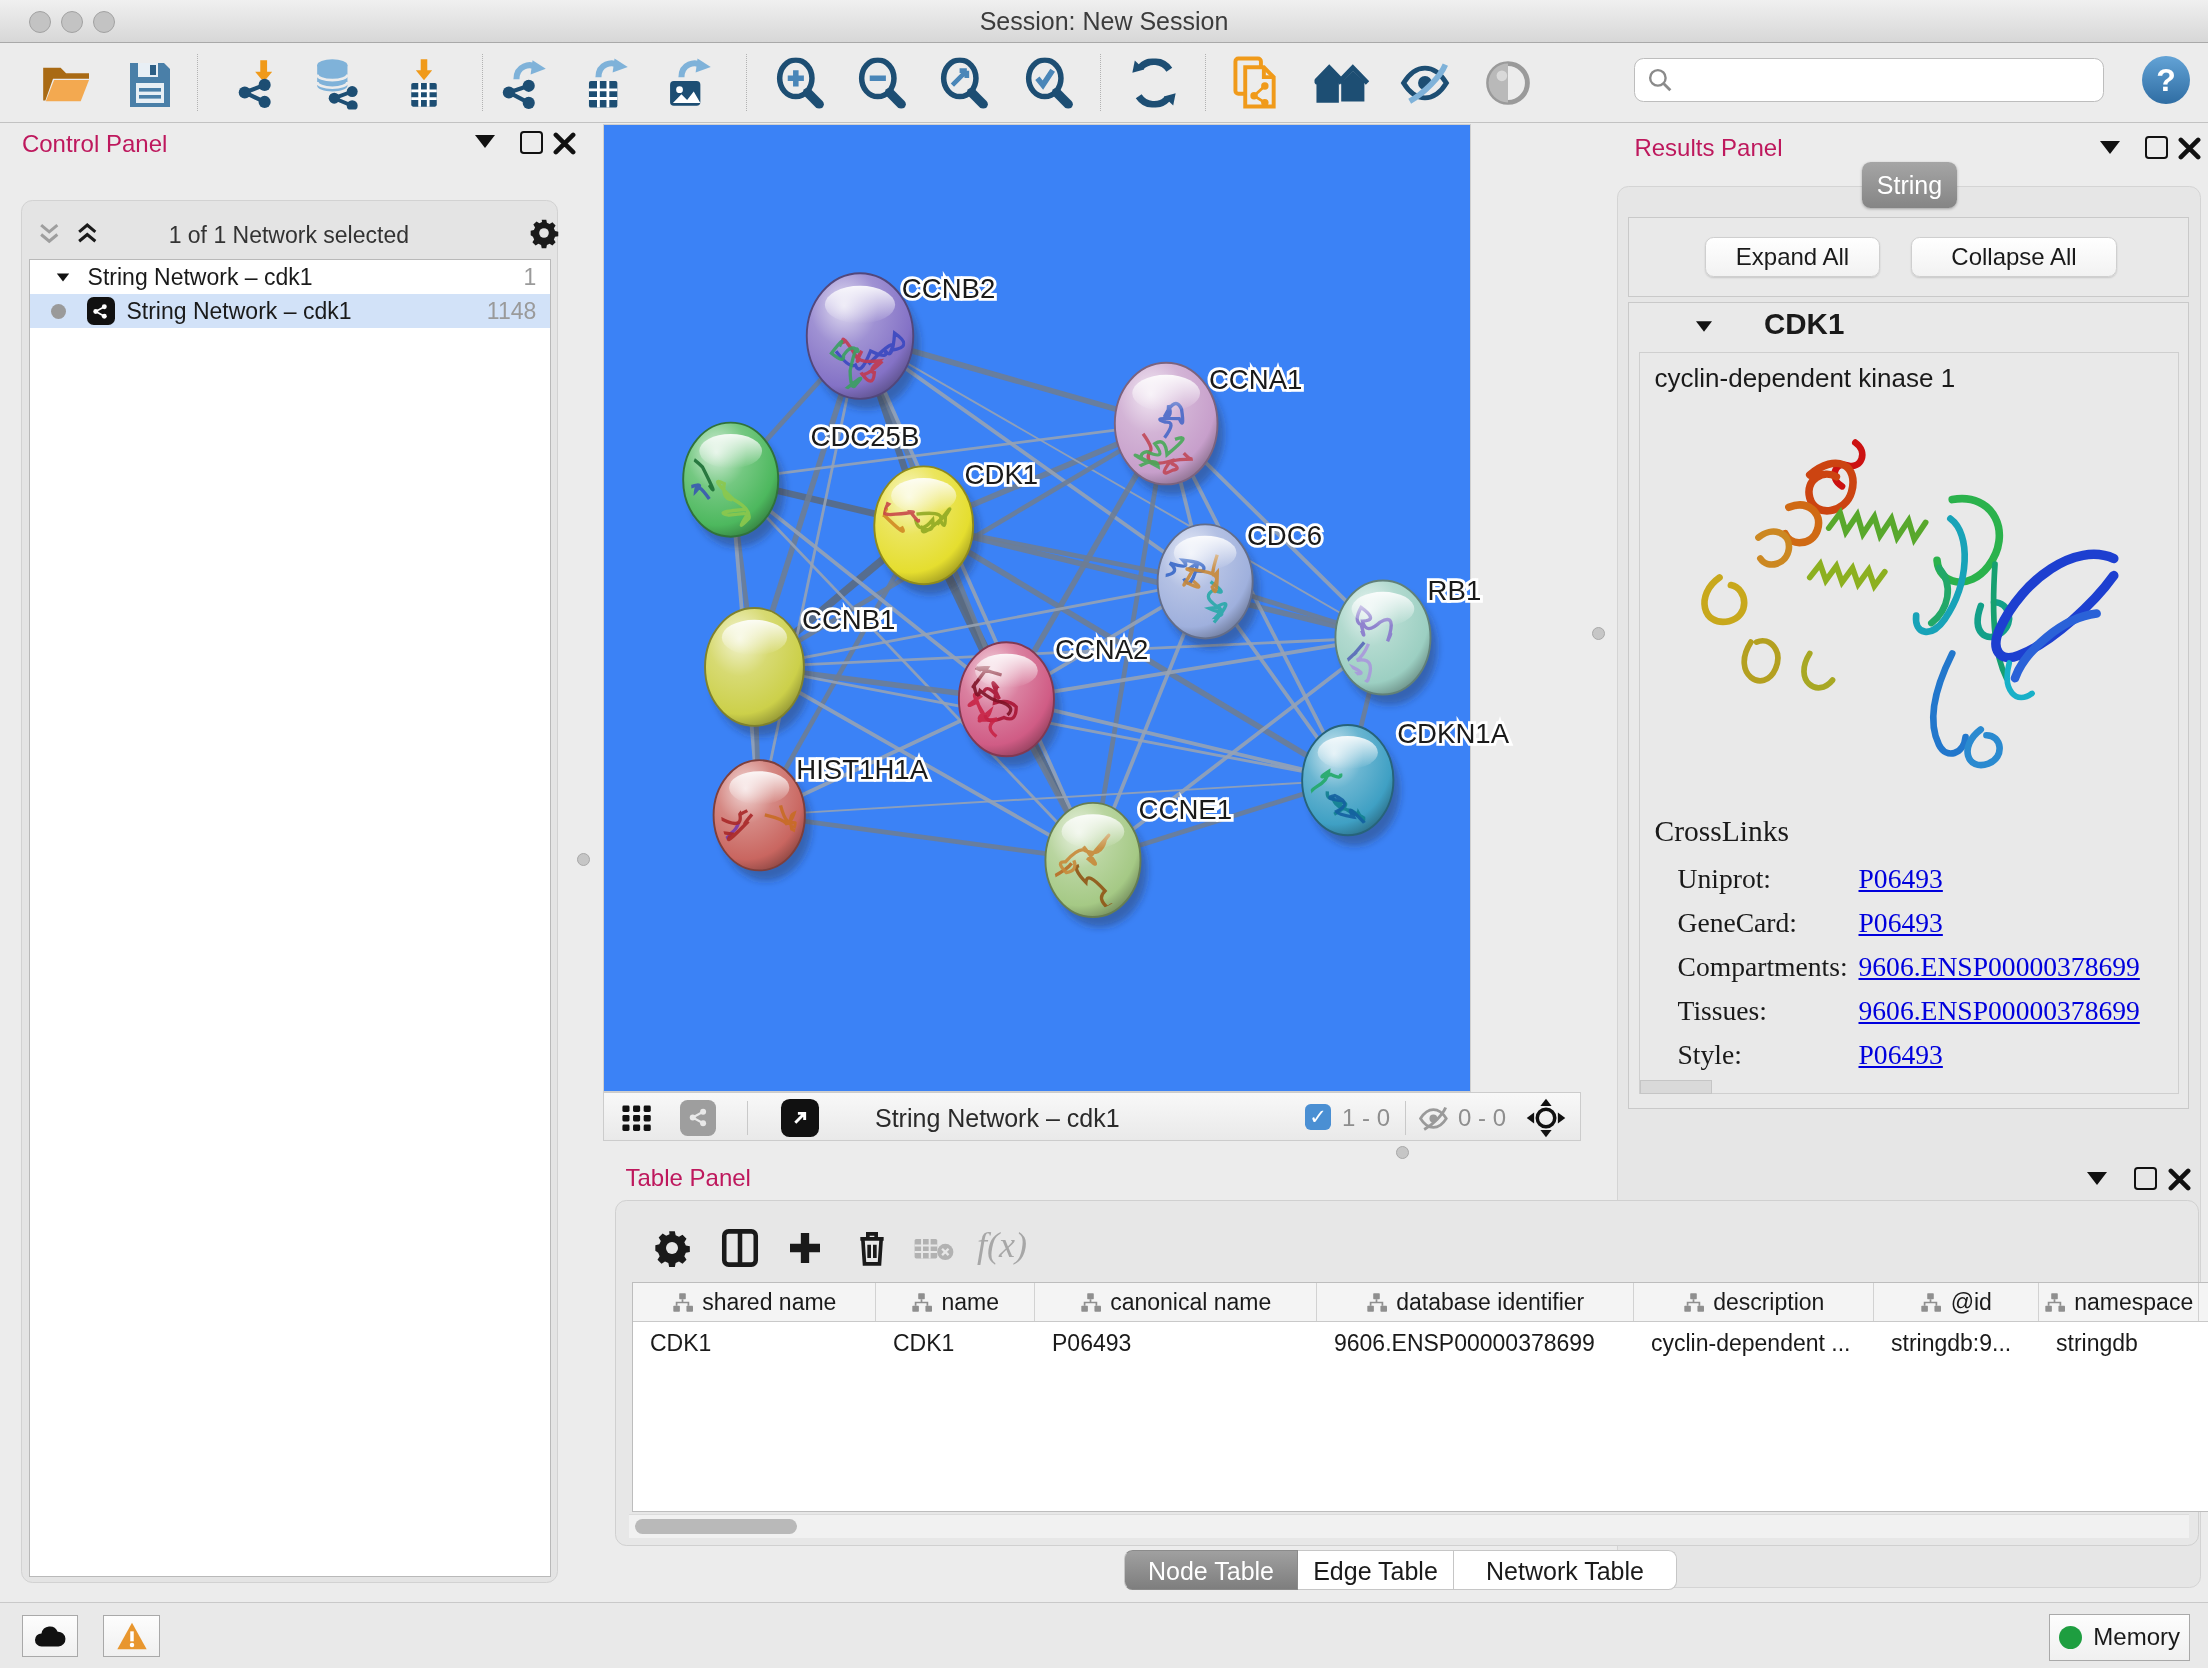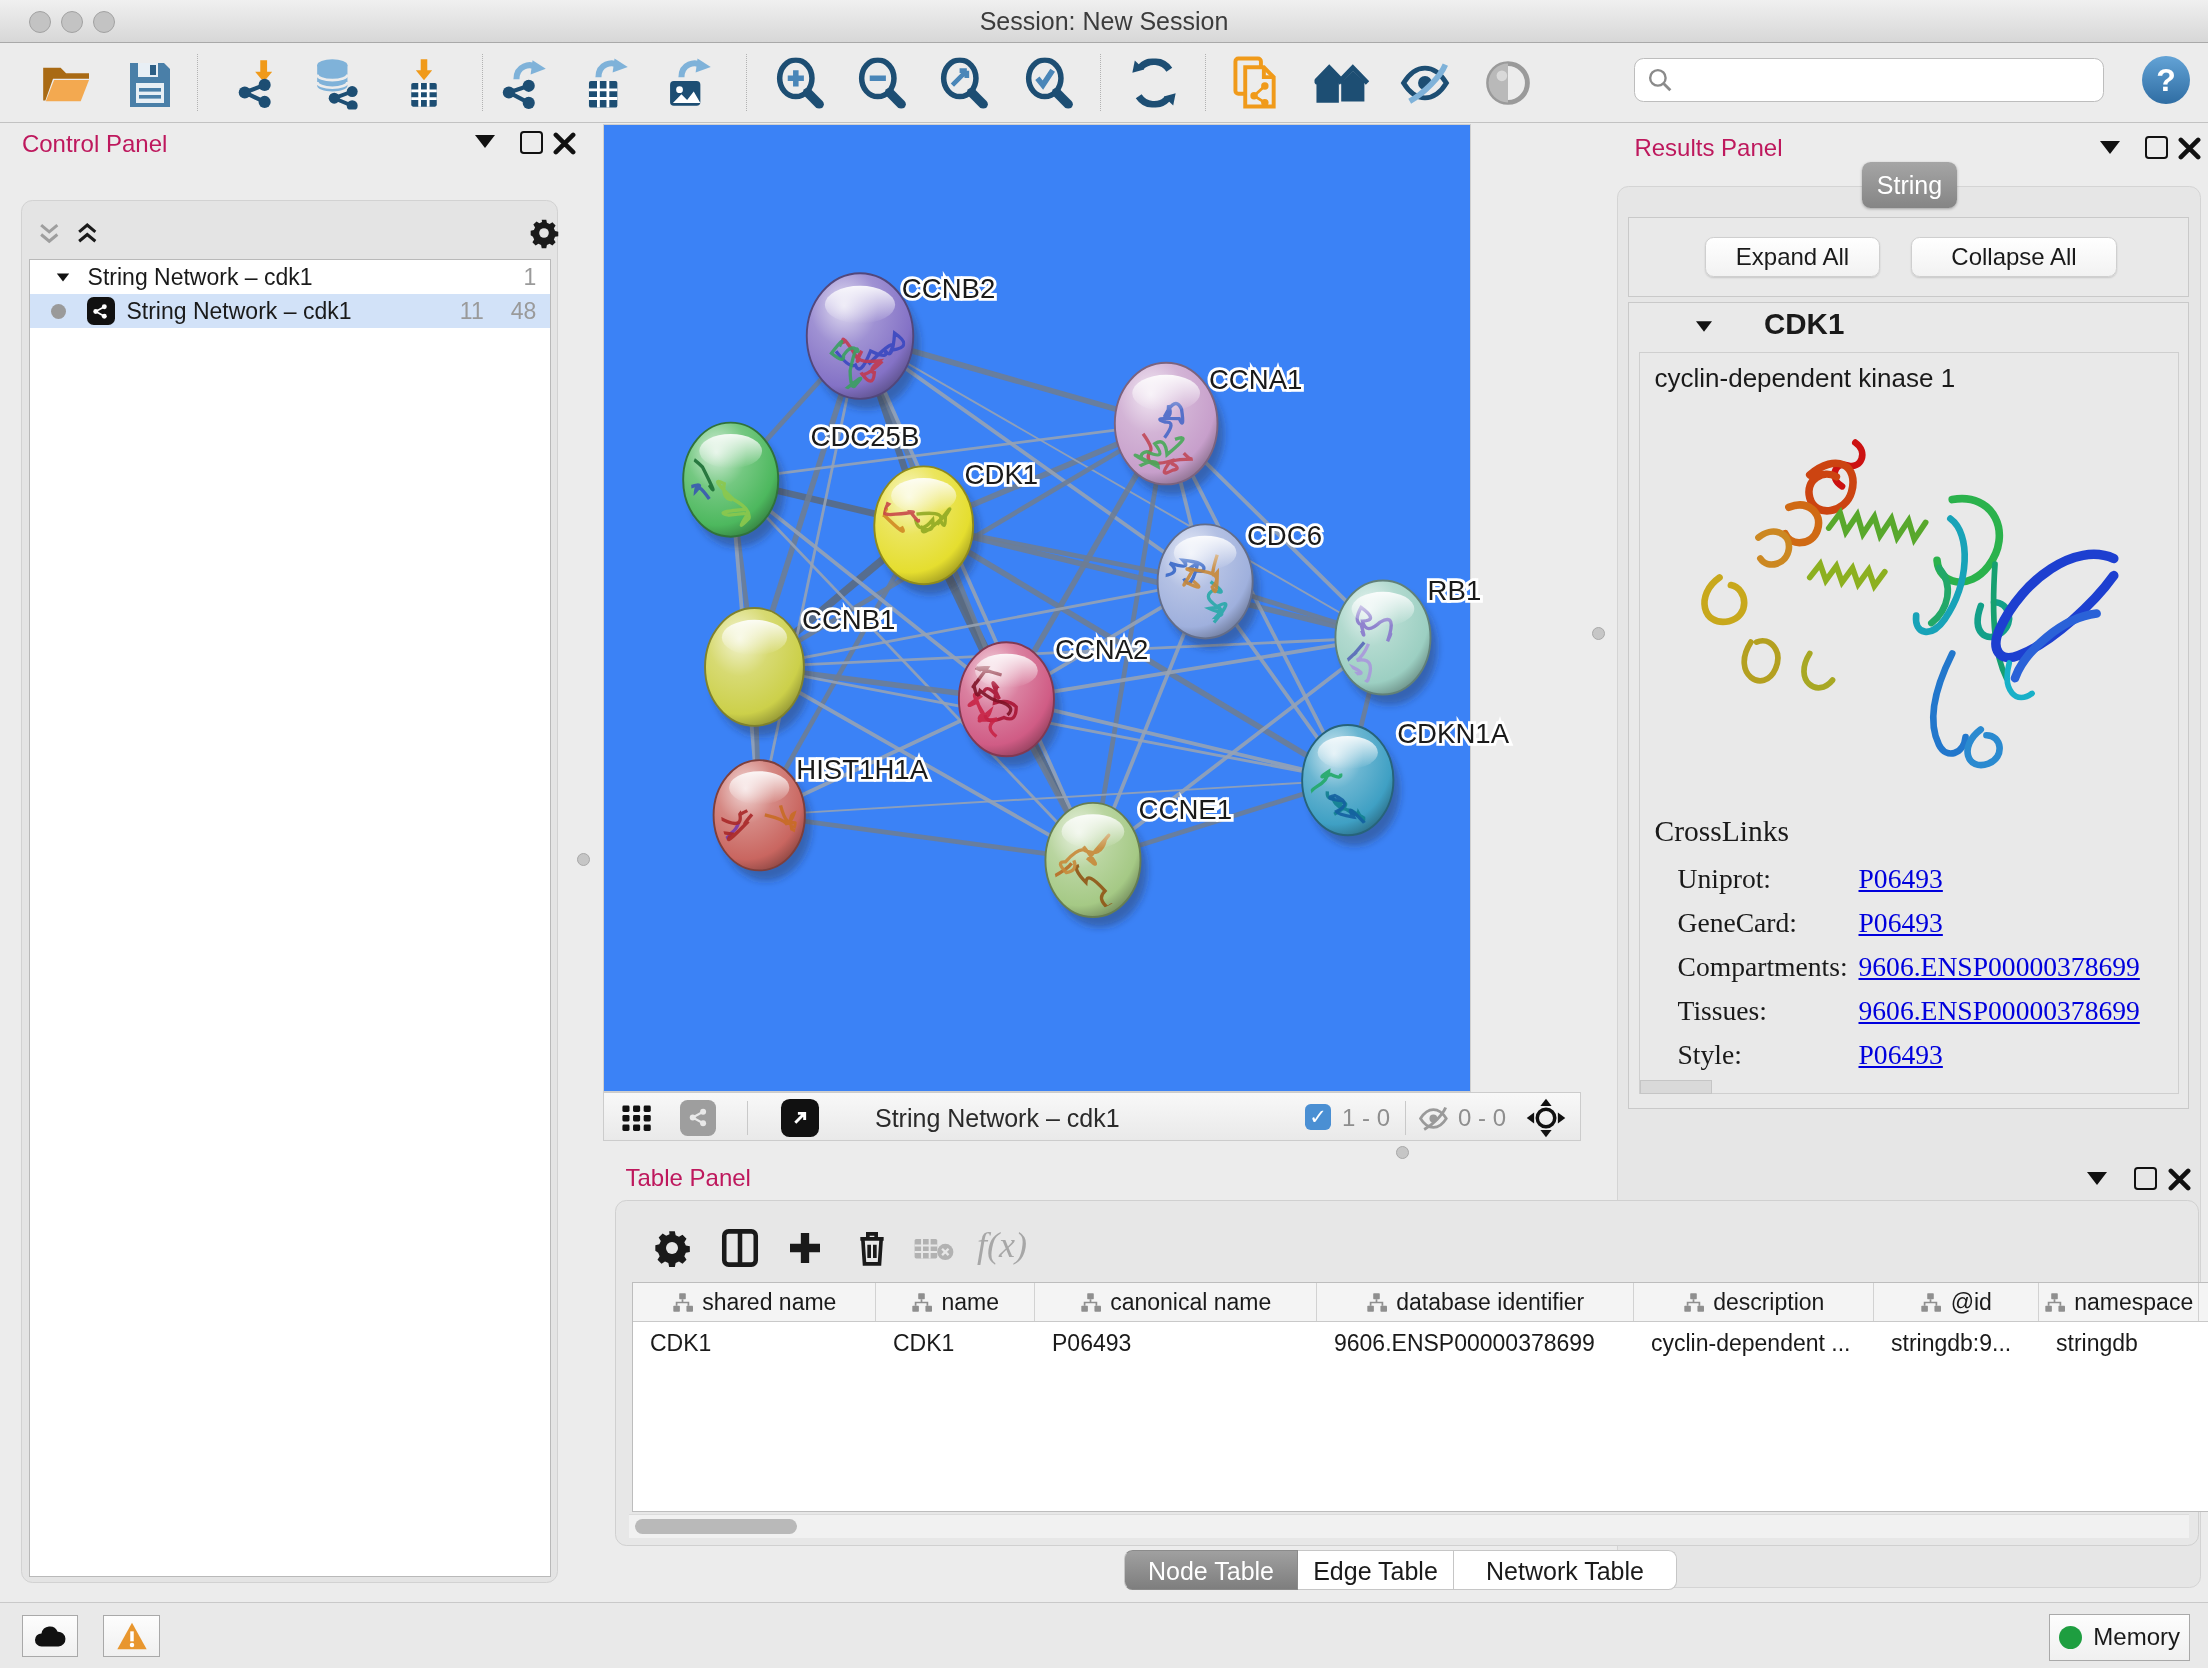--- a/index.html
+++ b/index.html
@@ -268,20 +268,21 @@
   <svg class="abs" style="left:21px;top:97px" width="28.5" height="27" viewBox="0 0 20 20">
       <g fill="none" stroke="#9e9e9e" stroke-width="2.2">
         <path d="M4 3l6 5 6-5M4 10l6 5 6-5"></path>
       </g>
     </svg>
   <svg class="abs" style="left:59px;top:97px" width="28.5" height="27" viewBox="0 0 20 20">
       <g fill="none" stroke="#1a1a1a" stroke-width="2.2">
         <path d="M4 8l6-5 6 5M4 15l6-5 6 5"></path>
       </g>
     </svg>
+  <div class="abs" style="left:0;top:98px;width:549px;text-align:center;font-size:23px;color:#333">1 of 1 Network selected</div>
   <svg class="abs" style="left:514px;top:93px" width="32" height="32" viewBox="0 0 24 24">
       <path fill="#1a1a1a" d="M10.3 2h3.4l.5 2.4 2 .9 2.1-1.3 2.4 2.4-1.3 2.1.9 2 2.4.5v3.4l-2.4.5-.9 2 1.3 2.1-2.4 2.4-2.1-1.3-2 .9-.5 2.4h-3.4l-.5-2.4-2-.9-2.1 1.3-2.4-2.4 1.3-2.1-.9-2L2 13.7v-3.4l2.4-.5.9-2-1.3-2.1 2.4-2.4 2.1 1.3 2-.9z"></path>
       <circle cx="12" cy="12" r="3.6" fill="#e4e4e4"></circle>
     </svg>
   <div class="abs treebox" style="left:14.3px;top:135px;width:520px;height:1316px">
     <div class="tree-row">
       <span class="win-tri" style="transform:scale(.62);margin-left:23px"></span>
       <span style="margin-left:15px">String Network – cdk1</span>
       <span class="badge-num" style="margin-left:auto;margin-right:13.3px">1</span>
     </div>
@@ -292,21 +293,21 @@
             <g fill="#fff">
               <circle cx="5" cy="10" r="2.6"></circle>
               <circle cx="14" cy="5" r="2.6"></circle>
               <circle cx="14" cy="15" r="2.6"></circle>
             </g>
             <path d="M5 10l9-5M5 10l9 5" stroke="#fff" stroke-width="1.8"></path>
           </svg>
         </span>
       <span style="margin-left:11.4px">String Network – cdk1</span>
       <span class="badge-num" style="margin-left:auto">11</span>
-      <span class="badge-num" style="margin-left:27px;margin-right:13.3px">48</span>
+      <span class="badge-num" style="margin-right:13.3px">48</span>
     </div>
   </div>
 </div>
 
 <div class="abs canvas">
   <svg id="netsvg" width="976" height="966" viewBox="0 0 1026 1016">
       <defs>
         <linearGradient id="gloss" x1="0" y1="0" x2="0" y2="1">
   <stop offset="0" stop-color="#fff" stop-opacity="0.9"></stop>
           <stop offset="1" stop-color="#fff" stop-opacity="0"></stop>

